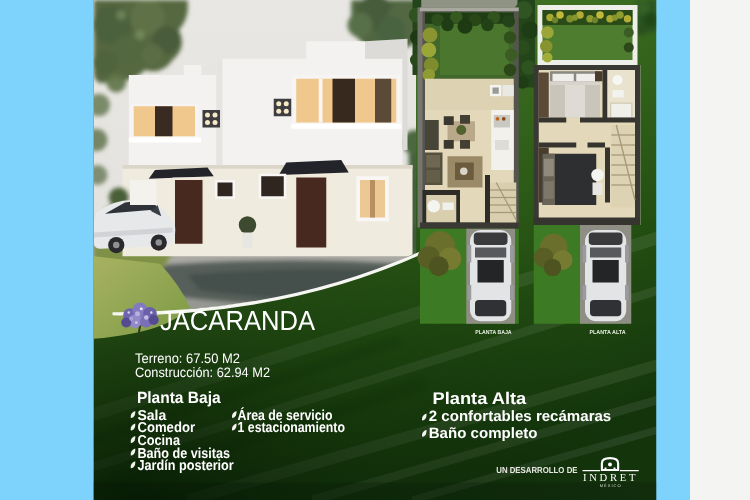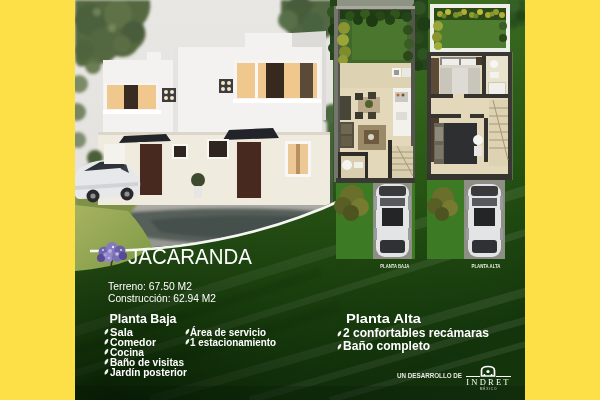--- a/index.html
+++ b/index.html
@@ -1,16 +1,16 @@
 <!DOCTYPE html>
 <html><head>
 <meta charset="utf-8">
 <style>
   html,body{margin:0;padding:0;background:#f4f4f3;}
-  .page{position:relative;width:600px;height:400px;overflow:hidden;background:#fde047;
+  .page{position:relative;width:552px;height:400px;overflow:hidden;background:#7dd3fc;
         font-family:"Liberation Sans", sans-serif;}
   svg text{font-family:"Liberation Sans", sans-serif;}
 </style>
 </head>
 <body>
 <div class="page">
 <svg width="600" height="400" viewBox="0 0 600 400">
 <defs>
   <linearGradient id="flyerGrad" x1="0.1" y1="0" x2="0.6" y2="1">
     <stop offset="0" stop-color="#4d7d2a"></stop>

